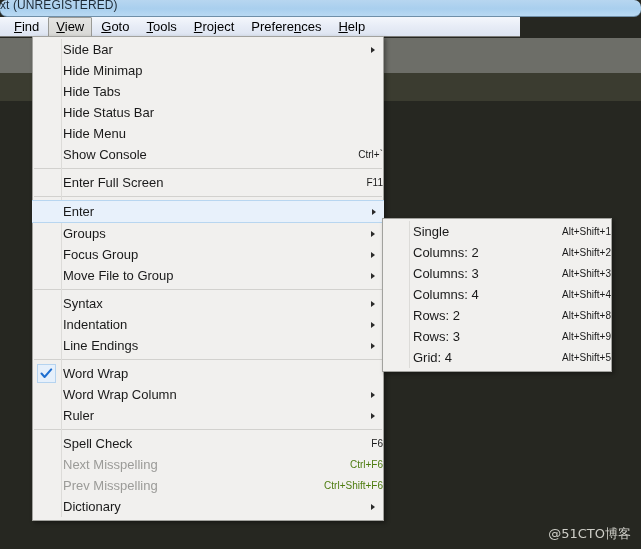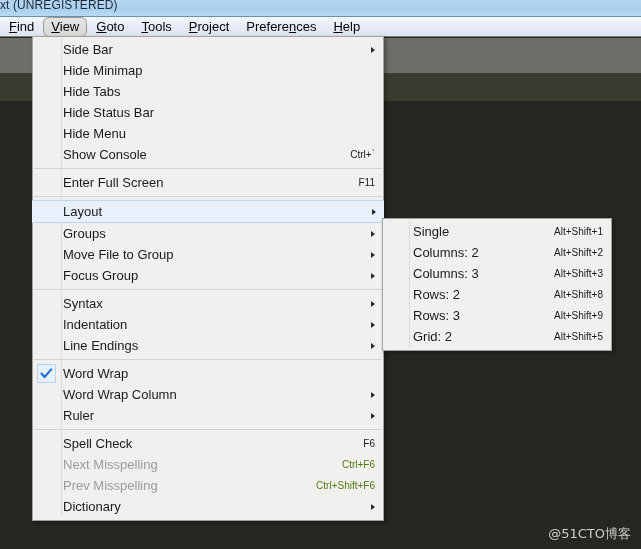--- a/index.html
+++ b/index.html
@@ -17,55 +17,56 @@
 
   
   .titlebar {
     position: absolute;
     left: 0; top: 0;
     width: 641px; height: 17px;
     background: linear-gradient(to bottom, #b7d6f0 0%, #a9cfee 55%, #b9d9f2 100%);
     border-bottom: 1px solid #6f8fa8;
     box-sizing: border-box;
     overflow: hidden;
+    border-radius: 7px;
   }
   .titlebar-text {
     position: absolute;
     left: 0; top: -2px;
     font-size: 12px;
     color: #1d2a36;
     white-space: nowrap;
     letter-spacing: 0.1px;
   }
 
   .menubar {
     position: absolute;
     left: 0; top: 17px;
-    width: 641px; height: 20px;
+    width: 520px; height: 20px;
     background: linear-gradient(to bottom, #f4f7fc 0%, #e7ecf6 50%, #dde4f1 100%);
     border-bottom: 1px solid #7b7b78;
     box-sizing: border-box;
     display: flex;
     align-items: center;
-    padding-left: 1px;
+    padding-left: 6px;
   }
   .menubar-item {
     font-size: 13px;
     color: #000;
     padding: 1px 7px 2px 7px;
     margin-right: 1px;
     white-space: nowrap;
     border: 1px solid transparent;
     box-sizing: border-box;
     line-height: 15px;
   }
   .menubar-item.active {
     background: linear-gradient(to bottom, #e4e4e2 0%, #d8d8d5 100%);
     border: 1px solid #9a9a96;
-    border-radius: 6px;
+    border-radius: 1px;
   }
   .mn-u { text-decoration: underline; }
 
   
   .app-toolbar {
     position: absolute;
     left: 0; top: 38px;
     width: 641px; height: 35px;
     background: #6d6e68;
   }
@@ -99,21 +100,20 @@
     left: 28px; top: 2px; bottom: 3px;
     width: 1px;
     background: #dcdbd8;
   }
   .menu-item {
     position: relative;
     display: flex;
     align-items: center;
     height: 21px;
     padding-left: 30px;
-    padding-right: 8px;
     box-sizing: border-box;
     font-size: 13px;
     color: #1a1a1a;
     white-space: nowrap;
   }
   .menu-item.highlighted {
     background: #e8f1fb;
     border-top: 1px solid #b8d6f0;
     border-bottom: 1px solid #b8d6f0;
     margin-left: -1px;
@@ -227,33 +227,33 @@
       <span class="mi-label">Show Console</span>
       <span class="mi-shortcut">Ctrl+`</span>
     </div>
     <div class="menu-sep"></div>
     <div class="menu-item">
       <span class="mi-label">Enter Full Screen</span>
       <span class="mi-shortcut">F11</span>
     </div>
     <div class="menu-sep"></div>
     <div class="menu-item highlighted">
-      <span class="mi-label">Layout</span>
+      <span class="mi-label">Enter</span>
       <span class="mi-arrow"></span>
     </div>
     <div class="menu-item">
       <span class="mi-label">Groups</span>
       <span class="mi-arrow"></span>
     </div>
     <div class="menu-item">
+      <span class="mi-label">Focus Group</span>
+      <span class="mi-arrow"></span>
+    </div>
+    <div class="menu-item">
       <span class="mi-label">Move File to Group</span>
-      <span class="mi-arrow"></span>
-    </div>
-    <div class="menu-item">
-      <span class="mi-label">Focus Group</span>
       <span class="mi-arrow"></span>
     </div>
     <div class="menu-sep"></div>
     <div class="menu-item">
       <span class="mi-label">Syntax</span>
       <span class="mi-arrow"></span>
     </div>
     <div class="menu-item">
       <span class="mi-label">Indentation</span>
       <span class="mi-arrow"></span>
@@ -306,26 +306,30 @@
     </div>
     <div class="menu-item">
       <span class="mi-label">Columns: 2</span>
       <span class="mi-shortcut">Alt+Shift+2</span>
     </div>
     <div class="menu-item">
       <span class="mi-label">Columns: 3</span>
       <span class="mi-shortcut">Alt+Shift+3</span>
     </div>
     <div class="menu-item">
+      <span class="mi-label">Columns: 4</span>
+      <span class="mi-shortcut">Alt+Shift+4</span>
+    </div>
+    <div class="menu-item">
       <span class="mi-label">Rows: 2</span>
       <span class="mi-shortcut">Alt+Shift+8</span>
     </div>
     <div class="menu-item">
       <span class="mi-label">Rows: 3</span>
       <span class="mi-shortcut">Alt+Shift+9</span>
     </div>
     <div class="menu-item">
-      <span class="mi-label">Grid: 2</span>
+      <span class="mi-label">Grid: 4</span>
       <span class="mi-shortcut">Alt+Shift+5</span>
     </div>
   </div>
 
 <div class="watermark">@51CTO博客</div>
 
 </body></html>

